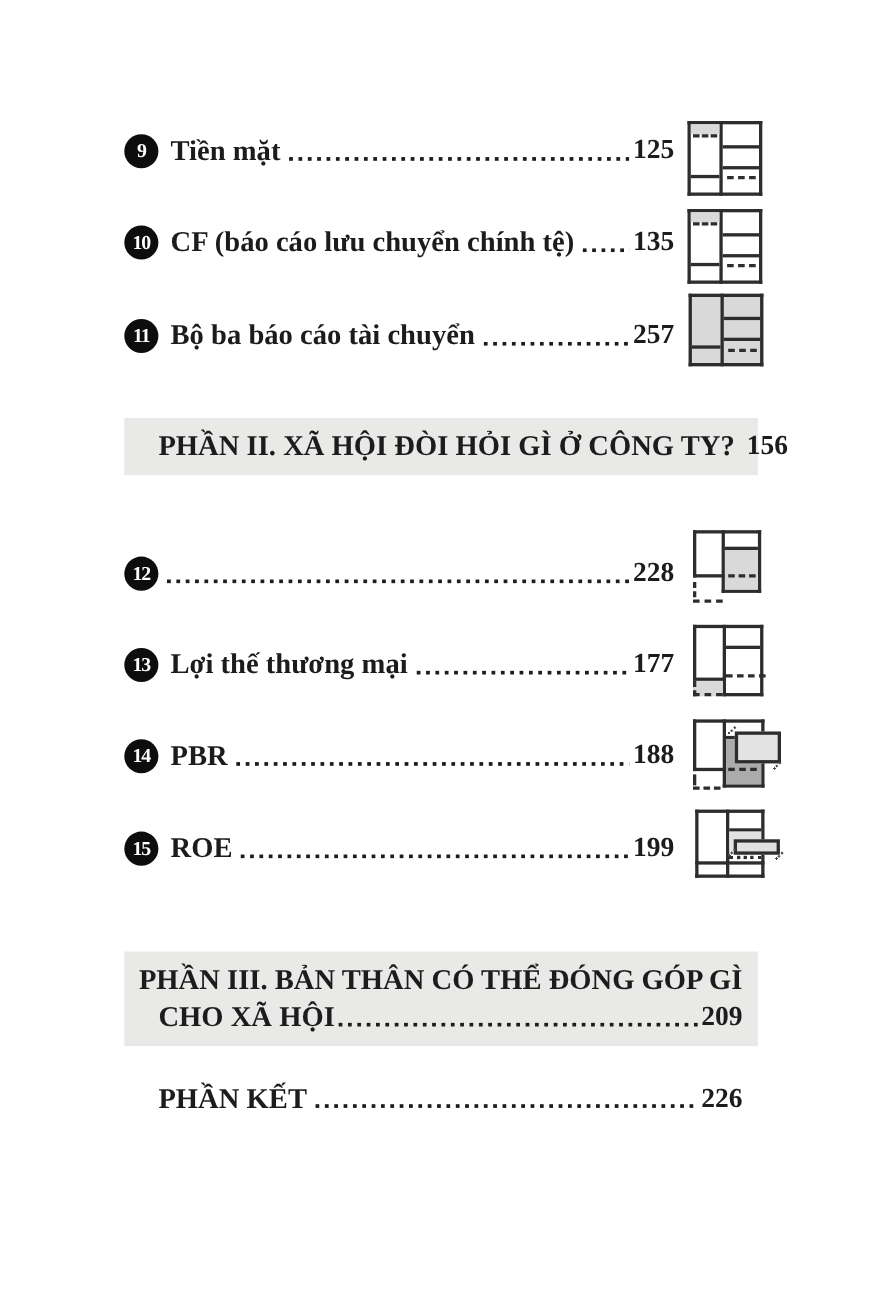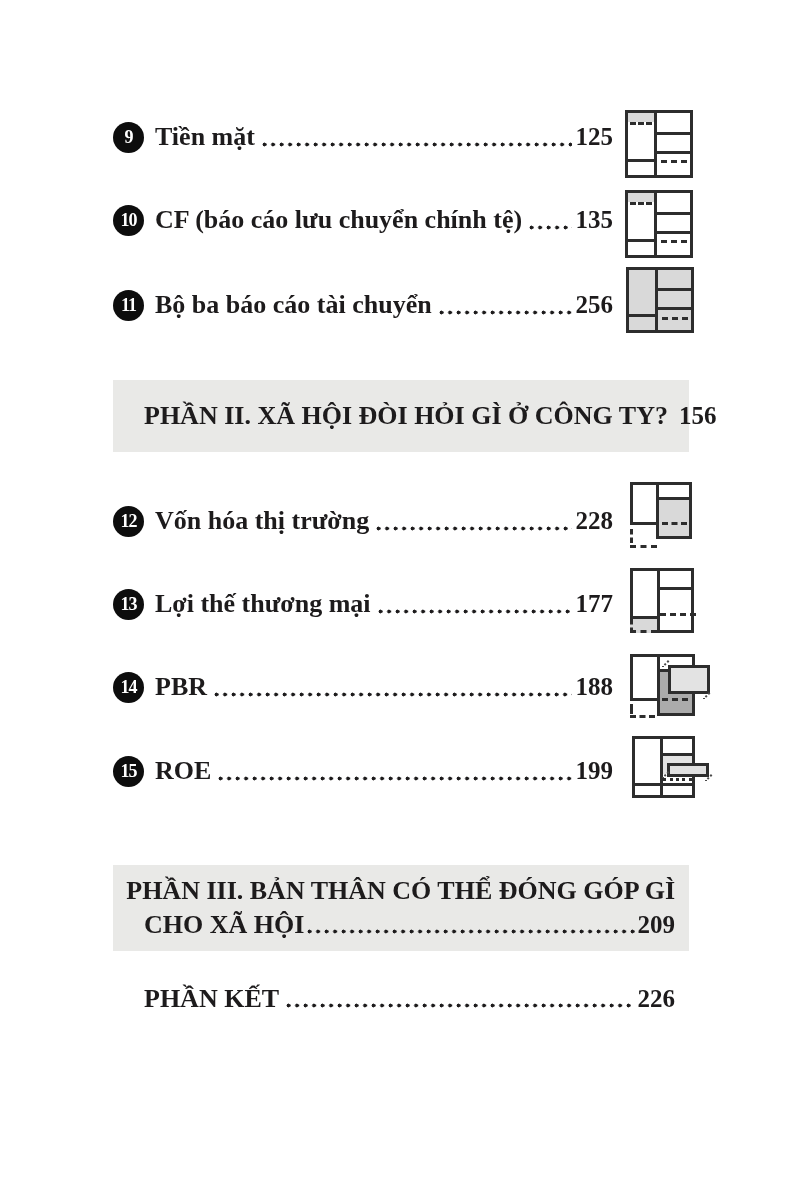--- a/index.html
+++ b/index.html
@@ -73,34 +73,33 @@
   <span class="leader"></span>
   <span class="pagenum">135</span>
 </div>
 
 <div class="row" style="top:287px">
   <span class="badge">
       <i style="font-style:normal">11</i>
     </span>
   <span class="label">Bộ ba báo cáo tài chuyển</span>
   <span class="leader"></span>
-  <span class="pagenum">256</span>
-</div>
-
-<div class="secband" style="top:380px;height:72px;display:flex;align-items:center;padding:0 2px 0 31px;">
+  <span class="pagenum">257</span>
+</div>
+
+<div class="secband" style="top:380px;height:52px;display:flex;align-items:center;padding:0 2px 0 31px;">
   <span class="sec-label">PHẦN II. XÃ HỘI ĐÒI HỎI GÌ Ở CÔNG TY?</span>
   <span class="leader" style="margin-bottom:15px"></span>
   <span class="pagenum">156</span>
 </div>
 
 <div class="row" style="top:503px">
   <span class="badge">
       <i style="font-style:normal">12</i>
     </span>
-  <span class="label">Vốn hóa thị trường</span>
   <span class="leader"></span>
   <span class="pagenum">228</span>
 </div>
 
 <div class="row" style="top:586px">
   <span class="badge">
       <i style="font-style:normal">13</i>
     </span>
   <span class="label">Lợi thế thương mại</span>
   <span class="leader"></span>

